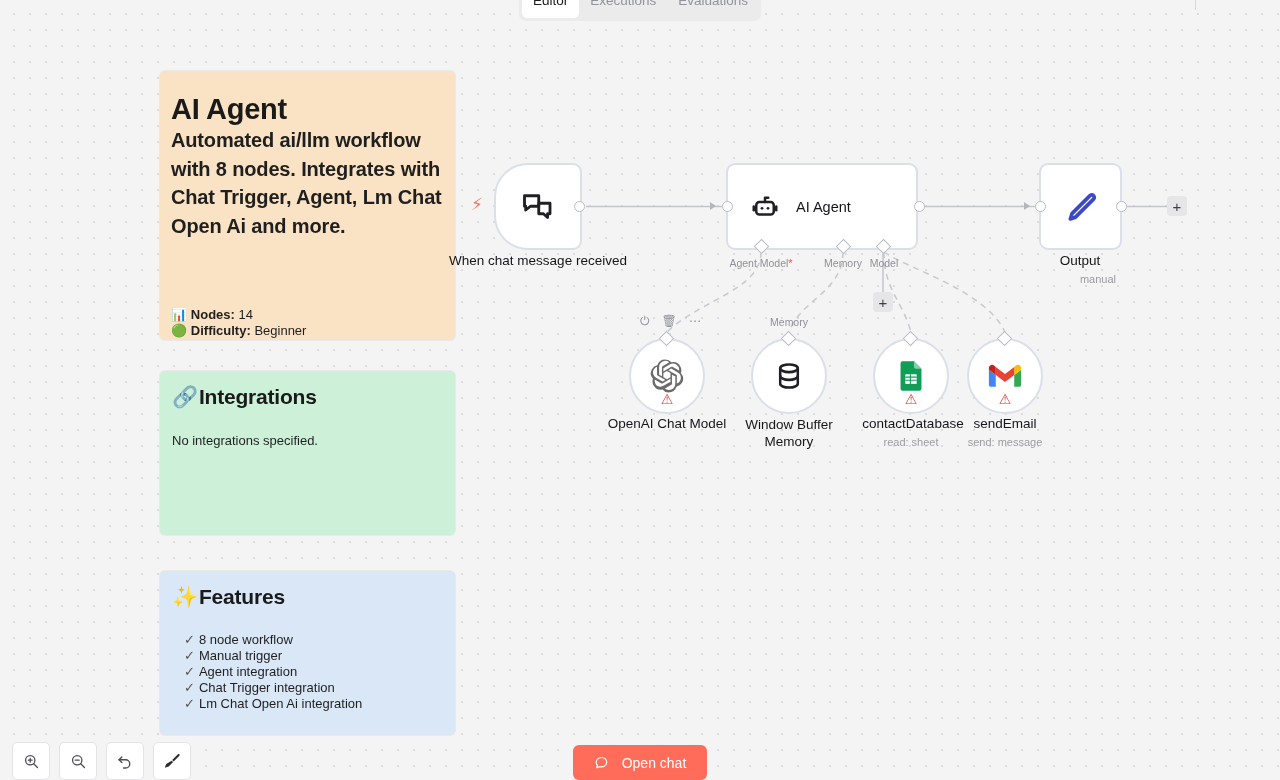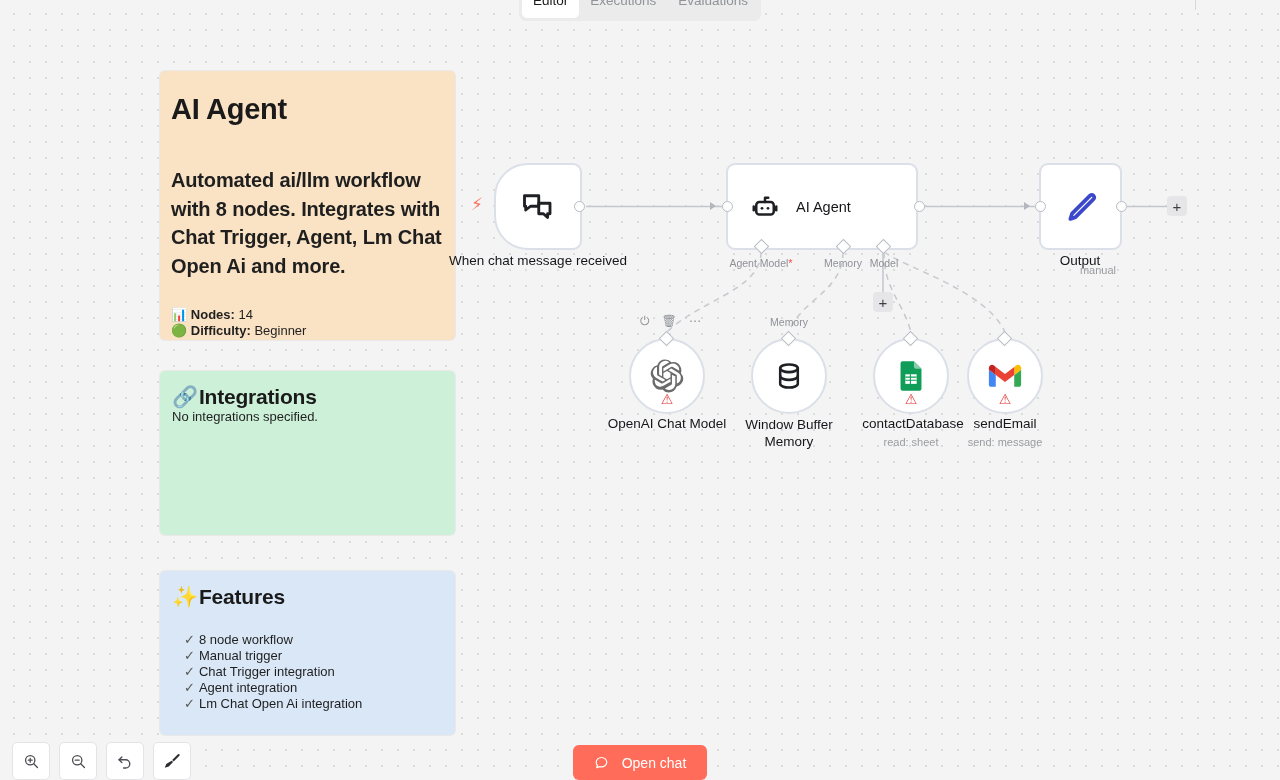--- a/index.html
+++ b/index.html
@@ -72,21 +72,20 @@
   #sticky-overview .sticky-inner { padding: 0 11px; }
   #sticky-overview h1 {
     margin: 0 0 0 0;
     font-size: 29px;
     line-height: 1.15;
     font-weight: 700;
     color: #1a1a1a;
     letter-spacing: -0.3px;
   }
   #sticky-overview .desc {
-    margin-top: 40px;
     font-size: 20px;
     line-height: 1.42;
     font-weight: 700;
     color: #1f1f1f;
     letter-spacing: -0.15px;
   }
   #sticky-overview .meta {
     position: absolute;
     left: 11px; bottom: 0px;
     font-size: 13px;
@@ -109,20 +108,21 @@
   }
   .sticky h2 {
     margin: 0;
     font-size: 21px;
     font-weight: 700;
     color: #1a1a1a;
     letter-spacing: -0.2px;
     display: flex; align-items: center; gap: 1px;
   }
   .sticky .body-text {
+    margin-top: 24px;
     font-size: 13px;
     color: #1f1f1f;
   }
   .feature-list {
     margin-top: 23px;
     font-size: 13px;
     color: #1f1f1f;
     line-height: 1.23;
   }
   .feature-list li { list-style: none; white-space: nowrap; }
@@ -349,22 +349,22 @@
 
   <div class="sticky" id="sticky-features">
     <h2>
       <span class="emoji">✨</span>
       <span>Features</span>
     </h2>
     <div class="feature-list">
       <ul>
         <li><span class="chk">✓</span><span>8 node workflow</span></li>
         <li><span class="chk">✓</span><span>Manual trigger</span></li>
+        <li><span class="chk">✓</span><span>Agent integration</span></li>
         <li><span class="chk">✓</span><span>Chat Trigger integration</span></li>
-        <li><span class="chk">✓</span><span>Agent integration</span></li>
         <li><span class="chk">✓</span><span>Lm Chat Open Ai integration</span></li>
       </ul>
     </div>
   </div>
 
   <div id="trigger-bolt">⚡</div>
 
   <div class="node-main node-trigger" style="left:494px; top:163px; width:88px; height:87px; justify-content:center;">
     <svg width="40" height="36" viewBox="0 0 24 24" fill="none" stroke="#1f2024" stroke-width="1.9" stroke-linecap="round" stroke-linejoin="round">
       <path d="M3 4.5h9.5v7H7L3.8 14V11.5H3z"></path>
@@ -409,21 +409,21 @@
 
   <div class="node-main" style="left:1039px; top:163px; width:83px; height:87px; justify-content:center;">
     <svg width="40" height="40" viewBox="0 0 24 24" fill="none" stroke="#3b48cc" stroke-width="2.2" stroke-linecap="round" stroke-linejoin="round">
       <path d="M17.4 5.2 6.6 16 5.6 19.2l3.1-1.1L19.5 7.3a1.6 1.6 0 0 0 0-2.1 1.6 1.6 0 0 0-2.1 0z"></path>
     </svg>
   </div>
   <div class="port" style="left:1035px; top:201px;"></div>
   <div class="port" style="left:1116px; top:201px;"></div>
   <div class="plus-btn" style="left:1167px; top:196px;">+</div>
   <div class="node-label" style="left:1080px; top:253px;">Output</div>
-  <div class="node-sublabel" style="left:1080px; top:264px;padding-left:36px;">manual</div>
+  <div class="node-sublabel" style="left:1080px; top:273px;padding-left:36px;">manual</div>
 
   <div id="node-toolbar" style="left:640px; top:315px;">
     <span>⏻</span>
     <span>🗑</span>
     <span>⋯</span>
   </div>
 
   <div class="diamond" style="left:661px; top:333px;"></div>
   <div class="node-sub" style="left:629px; top:338px;">
     <svg width="36" height="36" viewBox="0 0 24 24">

